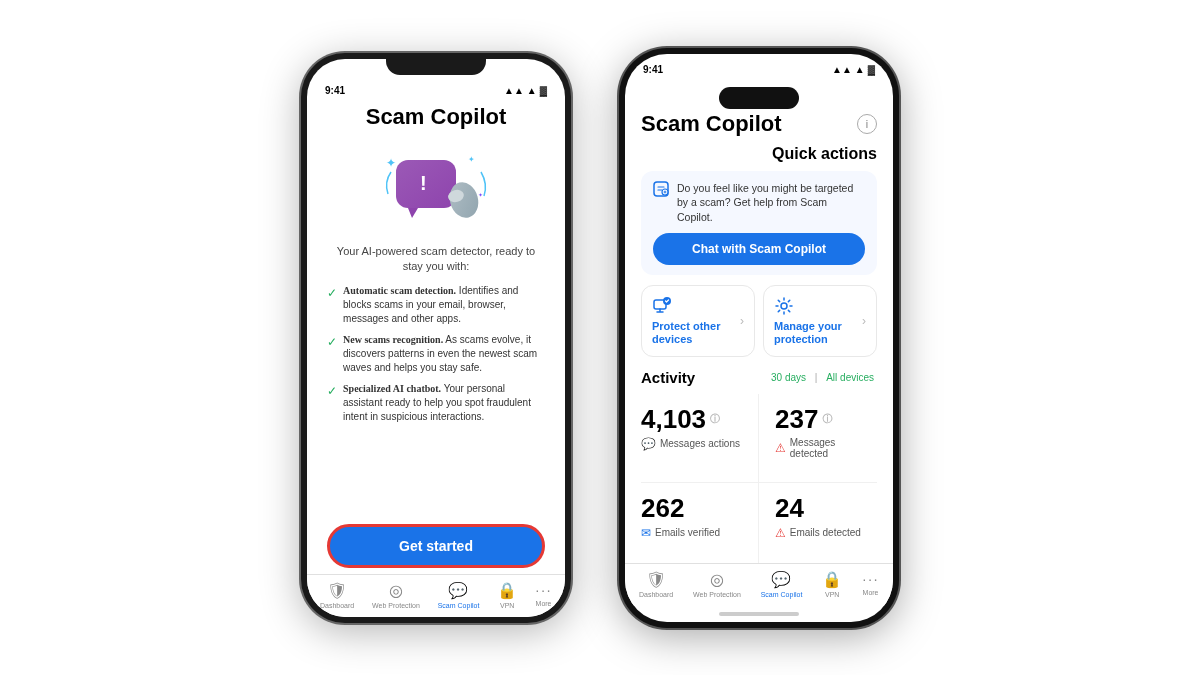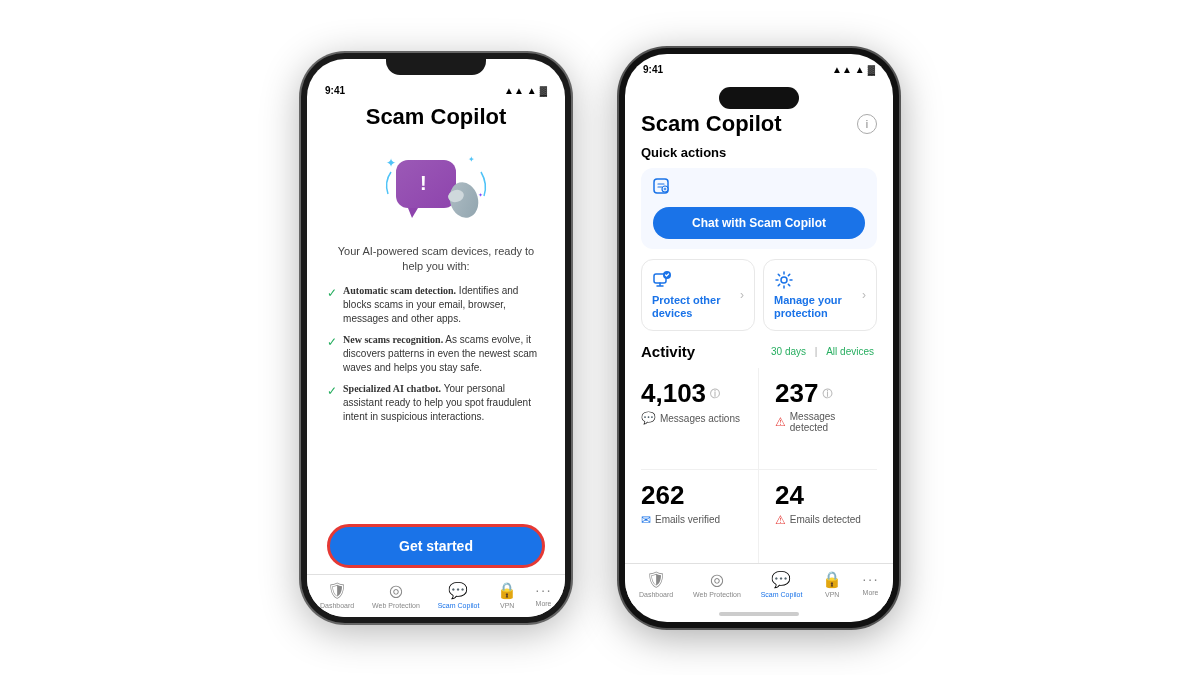--- a/index.html
+++ b/index.html
@@ -243,24 +243,25 @@
       border-radius: 50%;
       border: 1.5px solid #aaa;
       display: flex;
       align-items: center;
       justify-content: center;
       font-size: 11px;
       color: #888;
       cursor: pointer;
     }
     .section-title {
-      font-size: 13px;
+      font-size: 16px;
       font-weight: 600;
       color: #000;
       margin-bottom: 8px;
+      text-align: right;
     }
     .quick-actions-card {
       background: #f5f8ff;
       border-radius: 12px;
       padding: 10px 12px;
       margin-bottom: 10px;
     }
     .scam-question {
       display: flex;
       align-items: flex-start;
@@ -401,21 +402,21 @@
               <text x="44" y="48" fill="#fff" font-size="20" font-weight="bold">!</text>
 
               <ellipse cx="88" cy="58" rx="14" ry="18" fill="url(#megaphoneGrad)" transform="rotate(-15,88,58)"></ellipse>
               <ellipse cx="80" cy="54" rx="8" ry="6" fill="#cfd8dc" transform="rotate(-15,80,54)"></ellipse>
 
               <path d="M 15 30 Q 8 40 12 52" stroke="#4fc3f7" stroke-width="1.5" fill="none"></path>
               <path d="M 105 30 Q 112 42 108 54" stroke="#4fc3f7" stroke-width="1.5" fill="none"></path>
             </svg>
           </div>
 
-          <p class="meet-subtitle">Your AI-powered scam devices, ready to help you with:</p>
+          <p class="meet-subtitle">Your AI-powered scam detector, ready to stay you with:</p>
 
           <ul class="features-list">
             <li>
               <span class="check-icon">✓</span>
               <span><span class="feature-bold">Automatic scam detection.</span><span> Identifies and blocks scams in your email, browser, messages and other apps.</span></span>
             </li>
             <li>
               <span class="check-icon">✓</span>
               <span><span class="feature-bold">New scams recognition.</span><span> As scams evolve, it discovers patterns in even the newest scam waves and helps you stay safe.</span></span>
             </li>
@@ -480,20 +481,21 @@
           <div class="quick-actions-card">
             <div class="scam-question">
               <span class="scam-question-icon">
                 <svg width="16" height="16" viewBox="0 0 16 16" fill="none" xmlns="http://www.w3.org/2000/svg">
                   <rect x="1" y="1" width="14" height="14" rx="3" stroke="#1a73e8" stroke-width="1.5"></rect>
                   <path d="M5 6h6M5 9h4" stroke="#1a73e8" stroke-width="1.2" stroke-linecap="round"></path>
                   <circle cx="12" cy="11" r="3" fill="#fff" stroke="#1a73e8" stroke-width="1.2"></circle>
                   <path d="M11 11h2M12 10v2" stroke="#1a73e8" stroke-width="1" stroke-linecap="round"></path>
                 </svg>
               </span>
+              <span>Do you feel like you might be targeted by a scam? Get help from Scam Copilot.</span>
             </div>
             <button class="chat-btn">Chat with Scam Copilot</button>
           </div>
 
           <div class="action-row">
             <div class="action-card">
               <div class="action-card-left">
                 <span class="action-card-icon">
                   <svg width="20" height="20" viewBox="0 0 20 20" fill="none" xmlns="http://www.w3.org/2000/svg">
                     <rect x="2" y="4" width="12" height="9" rx="2" stroke="#1a73e8" stroke-width="1.5"></rect>

